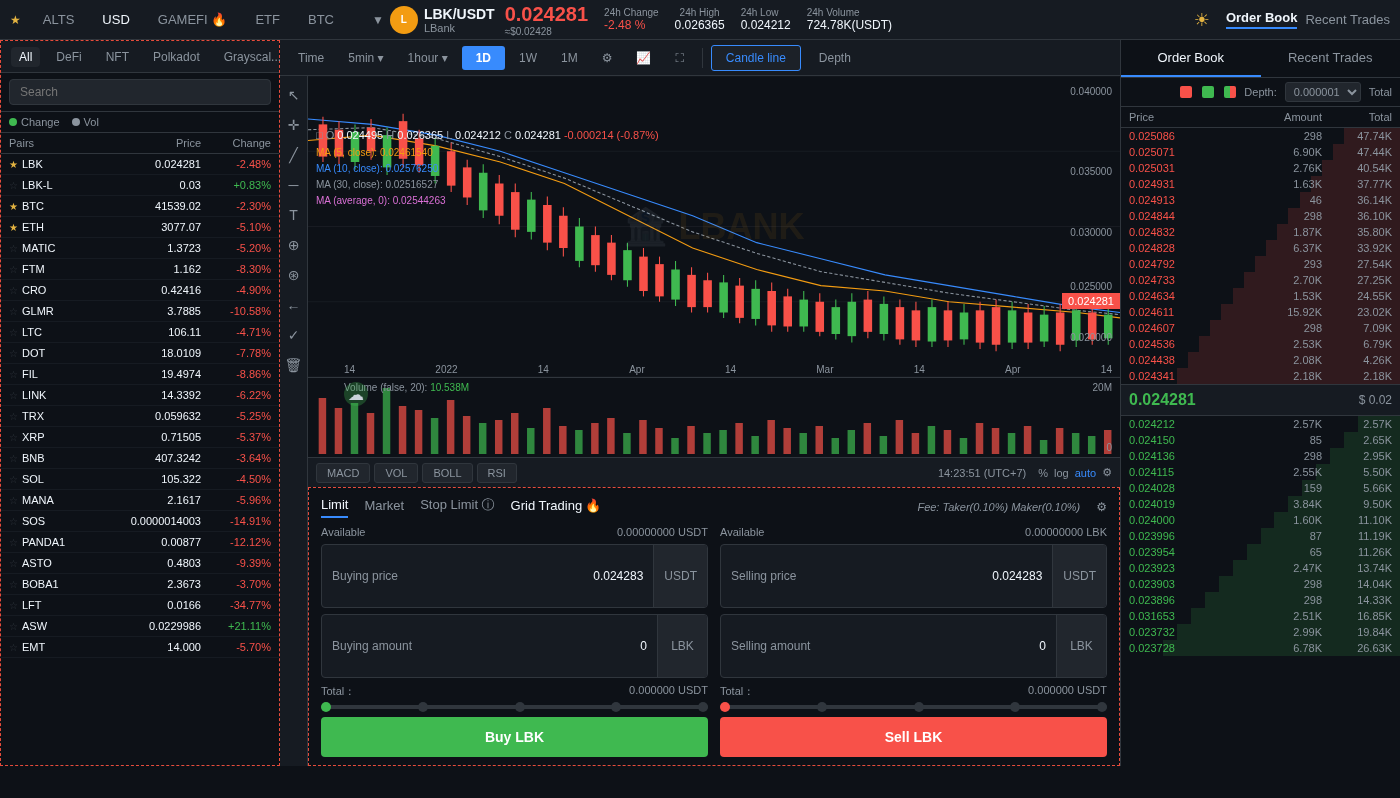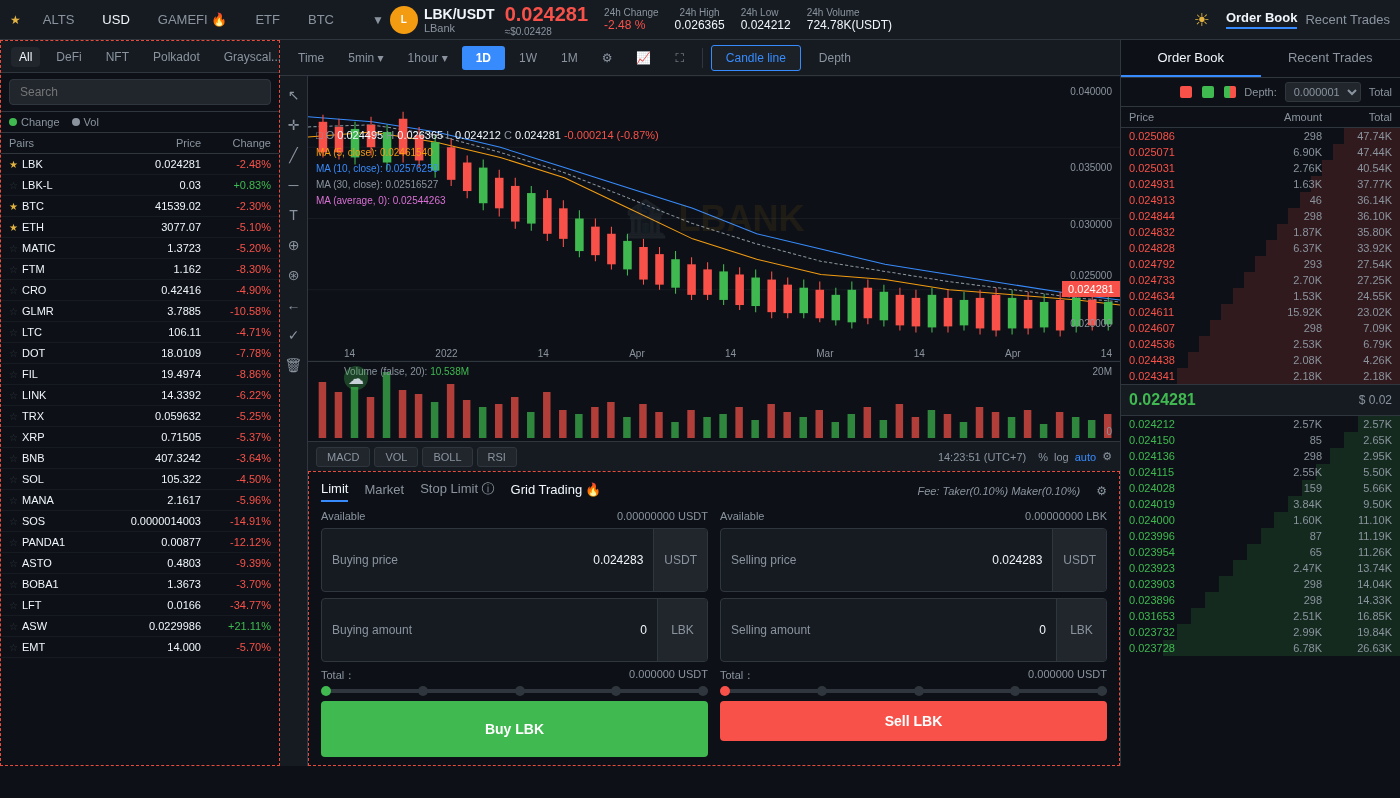--- a/index.html
+++ b/index.html
@@ -85,21 +85,21 @@
     .order-columns { display: flex; gap: 12px; }
     .order-col { flex: 1; }
     .avail-row { display: flex; justify-content: space-between; margin-bottom: 6px; font-size: 11px; color: #8b949e; }
     .order-field { display: flex; align-items: center; background: #161b22; border: 1px solid #30363d; border-radius: 4px; margin-bottom: 6px; overflow: hidden; }
     .order-field-label { padding: 8px 10px; color: #8b949e; font-size: 12px; flex: 1; }
     .order-field-value { padding: 8px 10px; color: #f0f6fc; font-size: 12px; }
     .order-field-unit { padding: 24px 10px; color: #8b949e; font-size: 12px; background: #21262d; border-left: 1px solid #30363d; min-width: 50px; text-align: center; }
     .total-row { display: flex; justify-content: space-between; font-size: 11px; color: #8b949e; margin-bottom: 6px; }
     .slider-track { width: 100%; height: 4px; background: #30363d; border-radius: 2px; margin: 6px 0 8px; position: relative; }
     .slider-thumb { width: 10px; height: 10px; background: #3fb950; border-radius: 50%; position: absolute; top: -3px; left: 0; }
-    .buy-btn { width: 100%; padding: 20px; background: #3fb950; border: none; color: #fff; font-size: 14px; font-weight: bold; border-radius: 4px; cursor: pointer; }
+    .buy-btn { width: 100%; padding: 12px; background: #3fb950; border: none; color: #fff; font-size: 14px; font-weight: bold; border-radius: 4px; cursor: pointer; }
     .sell-btn { width: 100%; padding: 12px; background: #f85149; border: none; color: #fff; font-size: 14px; font-weight: bold; border-radius: 4px; cursor: pointer; }
     
     
     .right-panel { width: 280px; background: #0d1117; border-left: 1px solid #30363d; display: flex; flex-direction: column; }
     .right-tabs { display: flex; border-bottom: 1px solid #30363d; }
     .right-tab { flex: 1; padding: 10px; text-align: center; color: #8b949e; cursor: pointer; font-size: 13px; border-bottom: 2px solid transparent; }
     .right-tab.active { color: #f0f6fc; border-bottom: 2px solid #388bfd; }
     
     .depth-controls { display: flex; align-items: center; justify-content: flex-end; padding: 4px 8px; gap: 8px; border-bottom: 1px solid #30363d; font-size: 11px; color: #8b949e; }
     .depth-select { background: #21262d; border: 1px solid #30363d; color: #8b949e; font-size: 11px; padding: 2px 4px; border-radius: 3px; }
@@ -372,21 +372,21 @@
       ASTO
     </span>
     <span class="pair-price">0.4803</span>
     <span class="pair-change red">-9.39%</span>
   </div>
         <div class="pair-row">
     <span class="pair-name">
       <span class="star-empty">☆</span>
       BOBA1
     </span>
-    <span class="pair-price">1.3673</span>
+    <span class="pair-price">2.3673</span>
     <span class="pair-change red">-3.70%</span>
   </div>
         <div class="pair-row">
     <span class="pair-name">
       <span class="star-empty">☆</span>
       LFT
     </span>
     <span class="pair-price">0.0166</span>
     <span class="pair-change red">-34.77%</span>
   </div>

